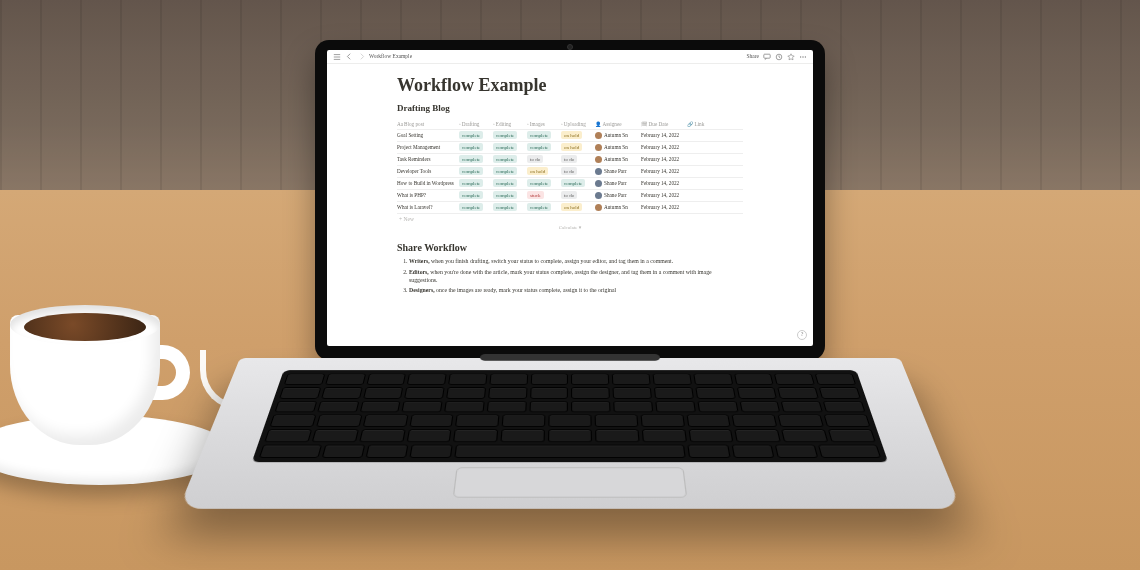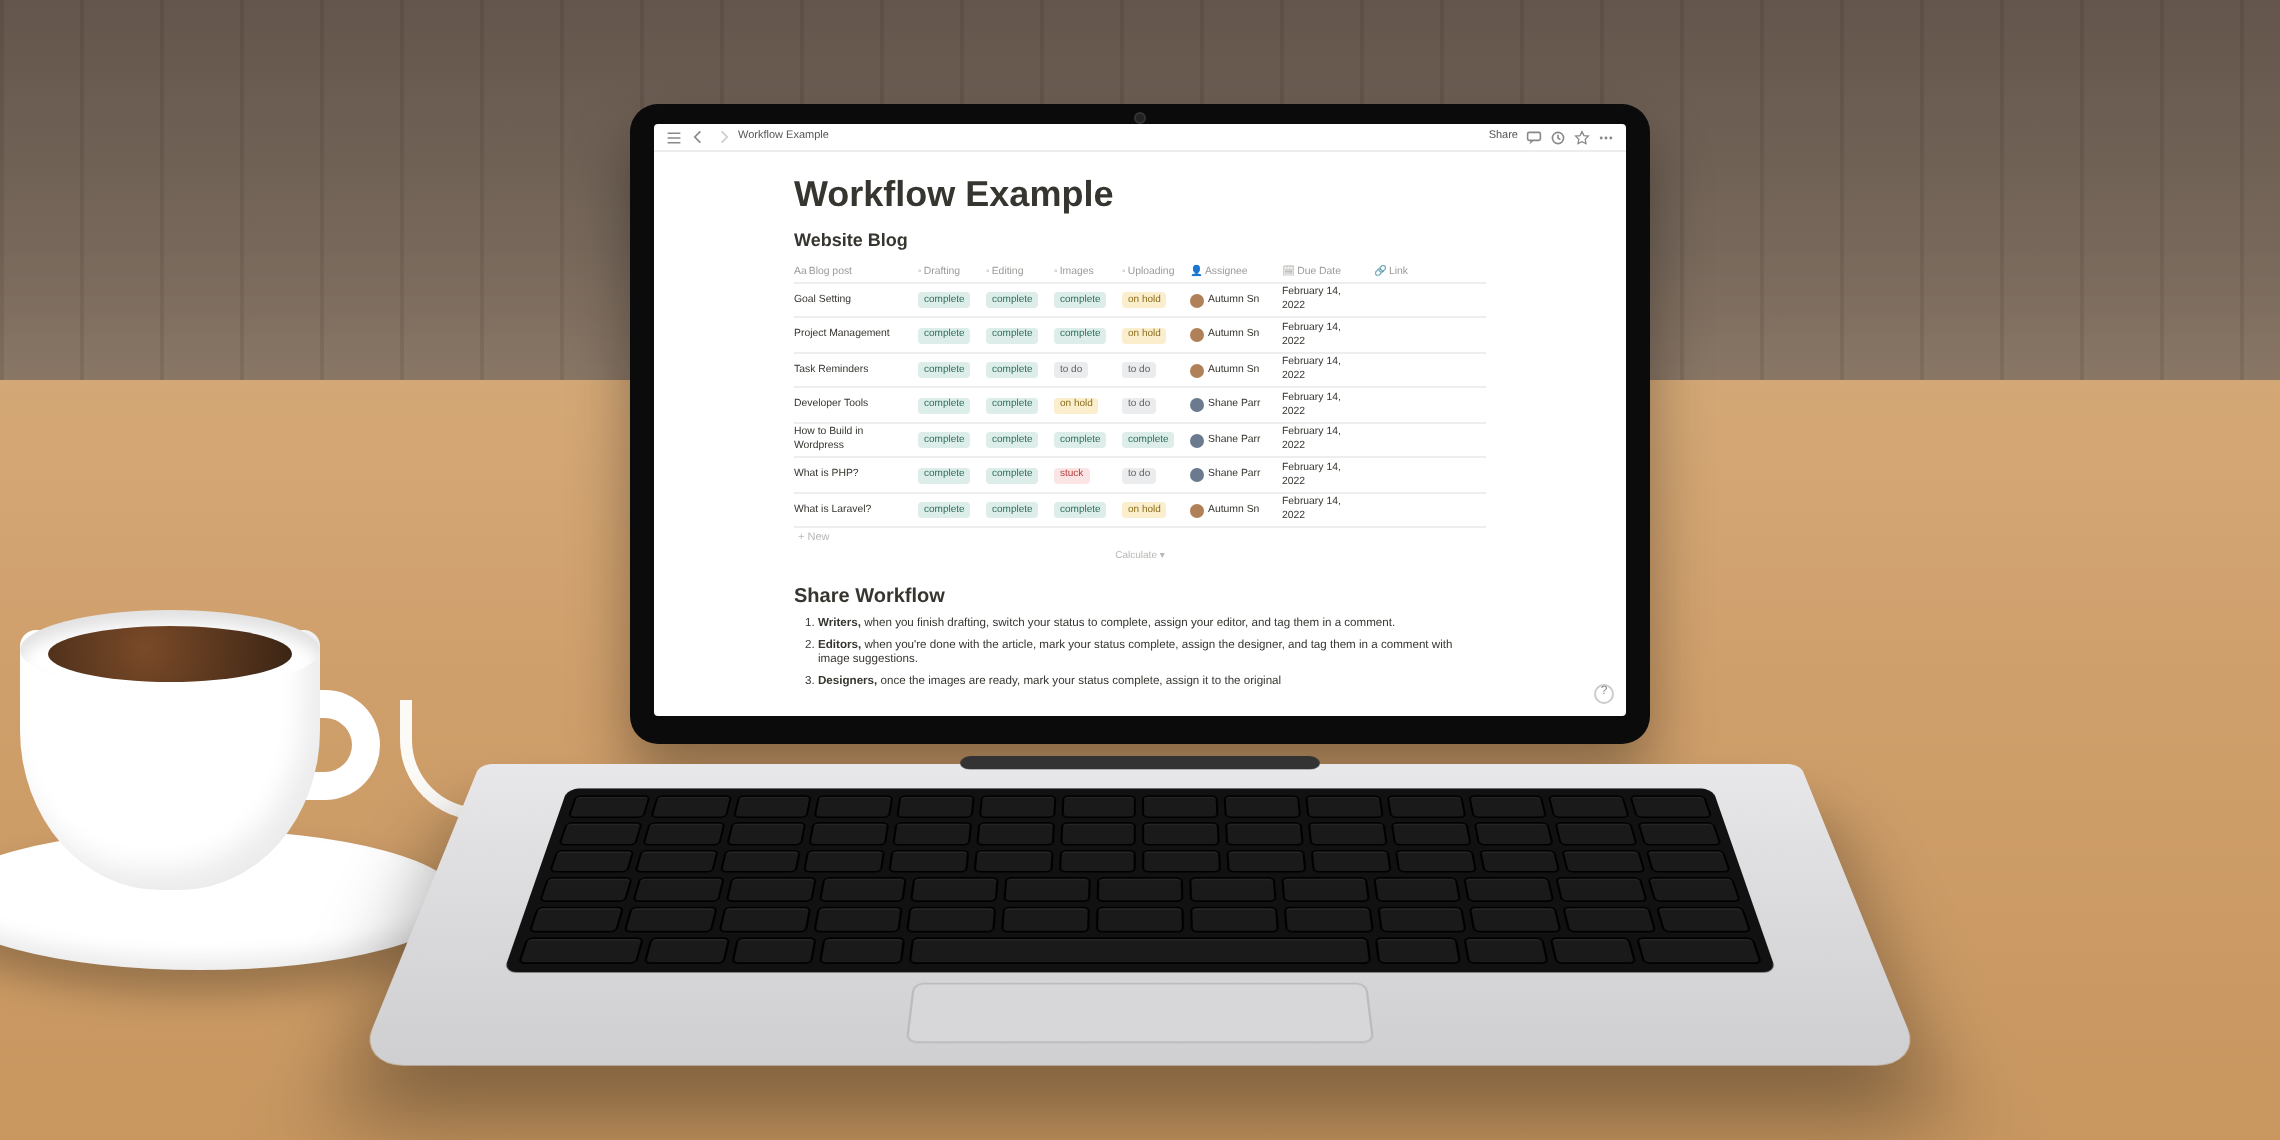--- a/index.html
+++ b/index.html
@@ -9,21 +9,21 @@
   .window-lines { position:absolute; top:0; left:0; right:0; height:230px; background: repeating-linear-gradient(90deg, rgba(0,0,0,0.15) 0 2px, transparent 2px 40px), linear-gradient(180deg,#5a4e46,#7a6b5e); opacity:0.6;}
   
   .saucer { position:absolute; left:-30px; bottom:85px; width:260px; height:70px; background:#fff; border-radius:50%; box-shadow: 0 12px 18px rgba(0,0,0,0.25), inset 0 -6px 10px rgba(0,0,0,0.08);}
   .cup { position:absolute; left:10px; bottom:115px; width:170px; height:140px; }
   .cup-body { position:absolute; left:0; top:0; width:150px; height:130px; background:#fff; border-radius: 8px 8px 70px 70px / 8px 8px 80px 80px; box-shadow: inset -8px -10px 14px rgba(0,0,0,0.08);}
   .cup-top { position:absolute; left:0; top:-10px; width:150px; height:40px; border-radius:50%; background:#fff; box-shadow: inset 0 6px 8px rgba(0,0,0,0.12);}
   .coffee { position:absolute; left:14px; top:-2px; width:122px; height:28px; border-radius:50%; background: radial-gradient(circle at 40% 40%, #7a4a28, #3a2414);}
   .handle { position:absolute; right:-10px; top:30px; width:50px; height:55px; border:14px solid #fff; border-left:none; border-radius:0 40px 40px 0;}
   
   .laptop { position:absolute; left:240px; top:40px; width:660px; }
-  .screen-frame { position:relative; width:510px; height:320px; margin:12px auto; background:#0b0b0b; border-radius:14px; padding:10px 12px 14px; box-shadow: 0 16px 30px rgba(0,0,0,0.35);}
+  .screen-frame { position:relative; width:510px; height:320px; margin:0 auto; background:#0b0b0b; border-radius:14px; padding:10px 12px 14px; box-shadow: 0 16px 30px rgba(0,0,0,0.35); font-family: Liberation Serif, serif;}
   .camera { position:absolute; top:4px; left:50%; transform:translateX(-50%); width:6px; height:6px; background:#222; border-radius:50%; border:1px solid #333;}
   .screen { width:486px; height:296px; background:#fff; border-radius:2px; overflow:hidden; font-size:6.2px; color:#37352f; line-height:1.3;}
   .keyboard-deck { position:relative; width:660px; height:190px; margin-top:-2px; background:linear-gradient(180deg,#e8e8ea,#cfcfd1); border-radius:6px 6px 20px 20px; perspective:900px; transform: perspective(900px) rotateX(48deg); transform-origin: top center; box-shadow: 0 30px 40px rgba(0,0,0,0.35);}
   .hinge { position:absolute; top:-6px; left:50%; transform:translateX(-50%); width:180px; height:10px; background:#333; border-radius:5px;}
   .key-area { position:absolute; top:18px; left:48px; right:48px; height:120px; background:#111; border-radius:6px; padding:5px; display:grid; grid-template-rows: repeat(6,1fr); gap:3px;}
   .krow { display:flex; gap:3px;}
   .key { flex:1; background:#1a1a1a; border-radius:3px; border:1px solid #000; box-shadow: inset 0 1px 0 rgba(255,255,255,0.05);}
   .trackpad { position:absolute; bottom:12px; left:50%; transform:translateX(-50%); width:200px; height:34px; background:#d7d7d9; border:1px solid #bbb; border-radius:5px;}
   .cable { position:absolute; left:200px; bottom:160px; width:120px; height:60px; border-bottom:6px solid #fff; border-left:6px solid #fff; border-radius:0 0 0 40px; opacity:0.95;}
   
@@ -118,21 +118,21 @@
               <svg width="8" height="8" viewBox="0 0 10 10">
                 <circle cx="2" cy="5" r="0.9" fill="#888"></circle>
                 <circle cx="5" cy="5" r="0.9" fill="#888"></circle>
                 <circle cx="8" cy="5" r="0.9" fill="#888"></circle>
               </svg>
             </span>
         </div>
 
         <div class="page">
           <div class="title">Workflow Example</div>
-          <div class="subtitle">Website Blog</div>
+          <div class="subtitle">Drafting Blog</div>
 
           <div class="db">
             <div class="db-head">
               <span class="h">Aa <span>Blog post</span></span>
               <span class="h">◦ <span>Drafting</span></span>
               <span class="h">◦ <span>Editing</span></span>
               <span class="h">◦ <span>Images</span></span>
               <span class="h">◦ <span>Uploading</span></span>
               <span class="h">👤 <span>Assignee</span></span>
               <span class="h">🗓 <span>Due Date</span></span>

